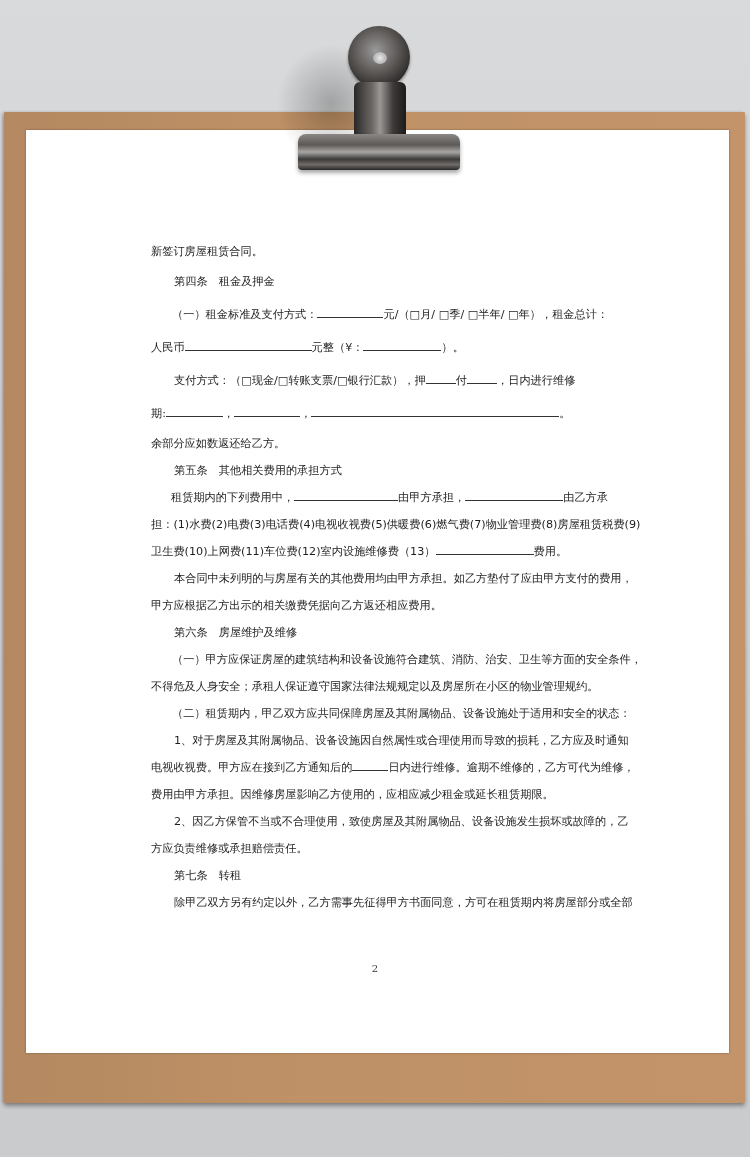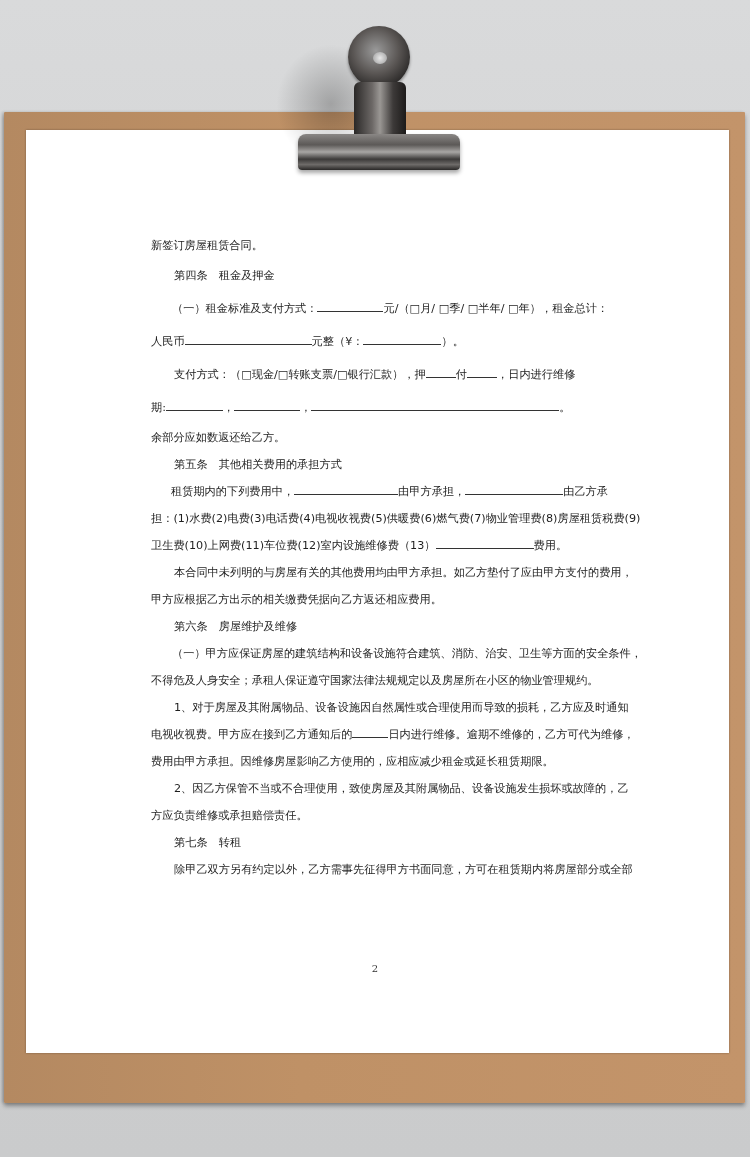--- a/index.html
+++ b/index.html
@@ -13,21 +13,21 @@
     background: linear-gradient(90deg,#b48961 0%,#bf9166 40%,#c3946a 100%);
     box-shadow: 0 3px 4px rgba(0,0,0,0.35), -2px 0 3px rgba(0,0,0,0.15);
     border-radius:1px;
   }
   .paper {
     position:absolute; left:26px; top:130px; width:703px; height:923px;
     background:#ffffff;
     box-shadow: 0 0 2px rgba(0,0,0,0.35);
   }
   .content {
-    position:absolute; left:151px; top:232px; width:448px;
+    position:absolute; left:151px; top:238px; width:448px;
     font-size:11.2px; color:#1e1e1e; line-height:27px;
   }
   .line { white-space:nowrap; height:27px; }
   .ind1 { padding-left:23px; }
   .ind3 { padding-left:21px; }
   .gap  { height:33px; line-height:33px; }
   .u { display:inline-block; border-bottom:1px solid #333; height:12px; vertical-align:baseline; }
   .pagenum {
     position:absolute; left:0; width:750px; top:963px; text-align:center;
     font-family:"DejaVu Serif","Liberation Serif",serif; font-size:10px; color:#333;
@@ -89,20 +89,21 @@
   <div class="line"><span>担：(1)水费(2)电费(3)电话费(4)电视收视费(5)供暖费(6)燃气费(7)物业管理费(8)房屋租赁税费(9)</span></div>
   <div class="line">
     <span>卫生费(10)上网费(11)车位费(12)室内设施维修费（13）</span><span class="u" style="width:98px"></span><span>费用。</span>
   </div>
   <div class="line ind1"><span>本合同中未列明的与房屋有关的其他费用均由甲方承担。如乙方垫付了应由甲方支付的费用，</span></div>
   <div class="line"><span>甲方应根据乙方出示的相关缴费凭据向乙方返还相应费用。</span></div>
 
   <div class="line ind1"><span>第六条　房屋维护及维修</span></div>
   <div class="line ind3"><span>（一）甲方应保证房屋的建筑结构和设备设施符合建筑、消防、治安、卫生等方面的安全条件，</span></div>
   <div class="line"><span>不得危及人身安全；承租人保证遵守国家法律法规规定以及房屋所在小区的物业管理规约。</span></div>
+  <div class="line ind3"><span>（二）租赁期内，甲乙双方应共同保障房屋及其附属物品、设备设施处于适用和安全的状态：</span></div>
   <div class="line ind1"><span>1、对于房屋及其附属物品、设备设施因自然属性或合理使用而导致的损耗，乙方应及时通知</span></div>
   <div class="line">
     <span>电视收视费。甲方应在接到乙方通知后的</span><span class="u" style="width:36px"></span><span>日内进行维修。逾期不维修的，乙方可代为维修，</span>
   </div>
   <div class="line"><span>费用由甲方承担。因维修房屋影响乙方使用的，应相应减少租金或延长租赁期限。</span></div>
   <div class="line ind1"><span>2、因乙方保管不当或不合理使用，致使房屋及其附属物品、设备设施发生损坏或故障的，乙</span></div>
   <div class="line"><span>方应负责维修或承担赔偿责任。</span></div>
 
   <div class="line ind1"><span>第七条　转租</span></div>
   <div class="line ind1"><span>除甲乙双方另有约定以外，乙方需事先征得甲方书面同意，方可在租赁期内将房屋部分或全部</span></div>

